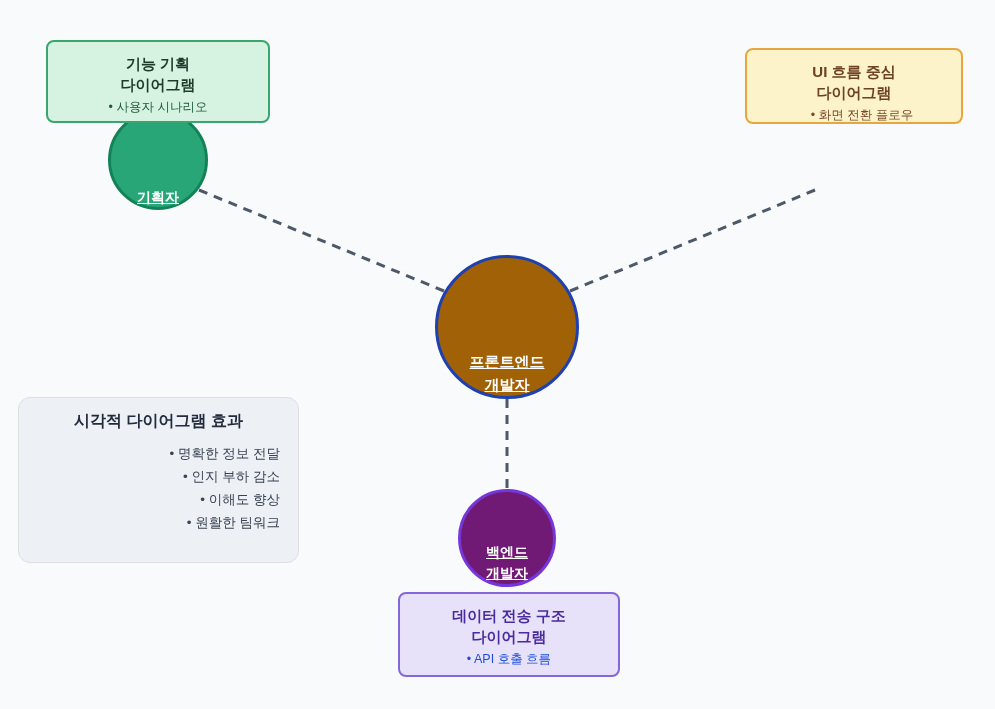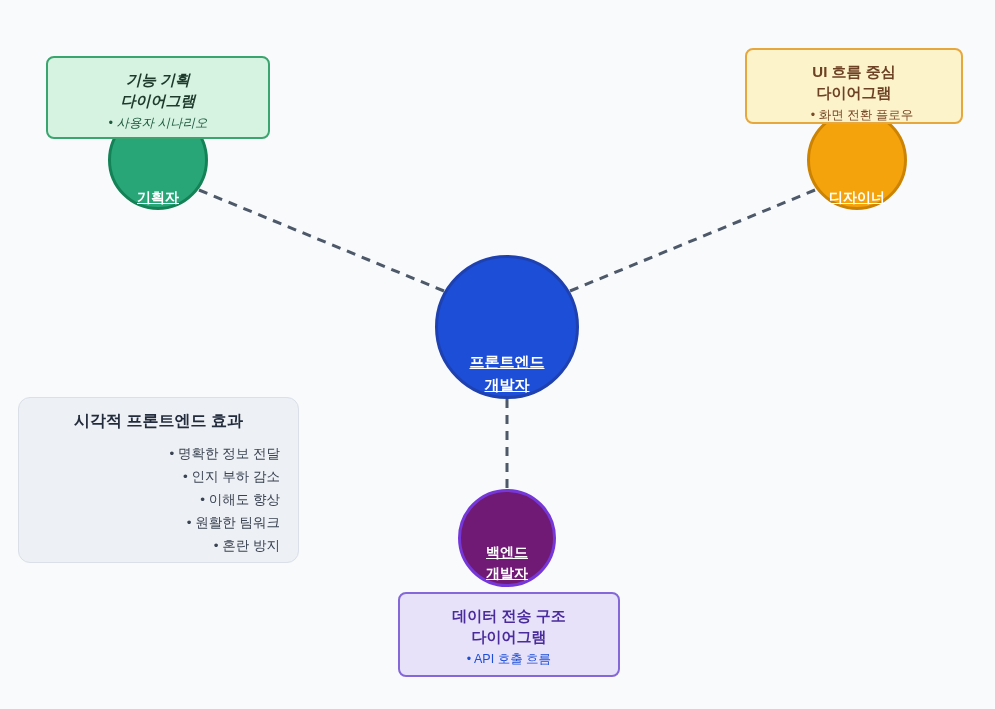--- a/index.html
+++ b/index.html
@@ -36,21 +36,21 @@
   .node-backend  { left: 458px; top: 489px; width: 98px;  height: 98px;  font-size: 14px; line-height: 21px; }
   .callout {
     position: absolute;
     border-radius: 8px;
     border-style: solid;
     border-width: 2px;
     text-align: center;
     padding-top: 11px;
     z-index: 3;
   }
-  .callout-planner  { left: 46px;  top: 56px;  width: 224px; height: 83px; font-style: italic; }
+  .callout-planner  { left: 46px;  top: 40px;  width: 224px; height: 83px; }
   .callout-designer { left: 745px; top: 48px;  width: 218px; height: 76px; }
   .callout-backend  { left: 398px; top: 592px; width: 222px; height: 85px; }
   .callout-title {
     font-size: 15px;
     font-weight: bold;
     line-height: 21px;
     white-space: pre-line;
   }
   .callout-bullet {
     font-size: 12.5px;
@@ -88,25 +88,22 @@
   <svg class="edges-layer" width="995" height="709" viewBox="0 0 995 709">
     <line x1="199" y1="190" x2="444" y2="291" stroke-width="3" stroke-dasharray="9 7" stroke="#4d5869"></line>
     <line x1="815" y1="190" x2="570" y2="291" stroke-width="3" stroke-dasharray="9 7" stroke="#4d5869"></line>
     <line x1="507" y1="399" x2="507" y2="488" stroke-width="3" stroke-dasharray="9 7" stroke="#4d5869"></line>
   </svg>
 
   <div class="node node-planner" style="background: rgb(41, 166, 120); border: 3px solid rgb(20, 130, 87); color: rgb(255, 255, 255);">
     <span>기획자</span>
   </div>
 
-  <div class="node node-designer" style="background: rgb(244, 163, 13); border: 3px solid rgb(204, 131, 2); color: rgb(255, 255, 255);">
-    <span>디자이너</span>
-  </div>
 
-  <div class="node node-frontend" style="background: #1d4ed8; border: 3px solid rgb(31, 65, 176); color: rgb(255, 255, 255);">
+  <div class="node node-frontend" style="background: #a16207; border: 3px solid rgb(31, 65, 176); color: rgb(255, 255, 255);">
     <span>프론트엔드
 개발자</span>
   </div>
 
   <div class="node node-backend" style="background: #701a75; border: 3px solid rgb(118, 55, 217); color: rgb(255, 255, 255);">
     <span>백엔드
 개발자</span>
   </div>
 
   <div class="callout callout-planner" style="background: rgb(214, 243, 226); border-color: rgb(58, 165, 110);">
@@ -121,21 +118,20 @@
     <div class="callout-bullet" style="color: rgb(122, 74, 40); margin-left: 16px;">• 화면 전환 플로우</div>
   </div>
 
   <div class="callout callout-backend" style="background: rgb(231, 226, 250); border-color: rgb(132, 103, 216);">
     <div class="callout-title" style="color: rgb(74, 43, 155);">데이터 전송 구조
 다이어그램</div>
     <div class="callout-bullet" style="color: #1d4ed8;">• API 호출 흐름</div>
   </div>
 
   <div class="effects-panel" style="background: rgb(237, 240, 245); border-color: rgb(218, 223, 232);">
-    <div class="effects-title" style="color: rgb(35, 44, 60);">시각적 프론트엔드 효과</div>
+    <div class="effects-title" style="color: rgb(35, 44, 60);">시각적 다이어그램 효과</div>
     <div class="effects-item" style="color: rgb(58, 67, 82);">• 명확한 정보 전달</div>
     <div class="effects-item" style="color: rgb(58, 67, 82);">• 인지 부하 감소</div>
     <div class="effects-item" style="color: rgb(58, 67, 82);">• 이해도 향상</div>
     <div class="effects-item" style="color: rgb(58, 67, 82);">• 원활한 팀워크</div>
-    <div class="effects-item" style="color: rgb(58, 67, 82);">• 혼란 방지</div>
   </div>
 
 </div>
 
 </body></html>

